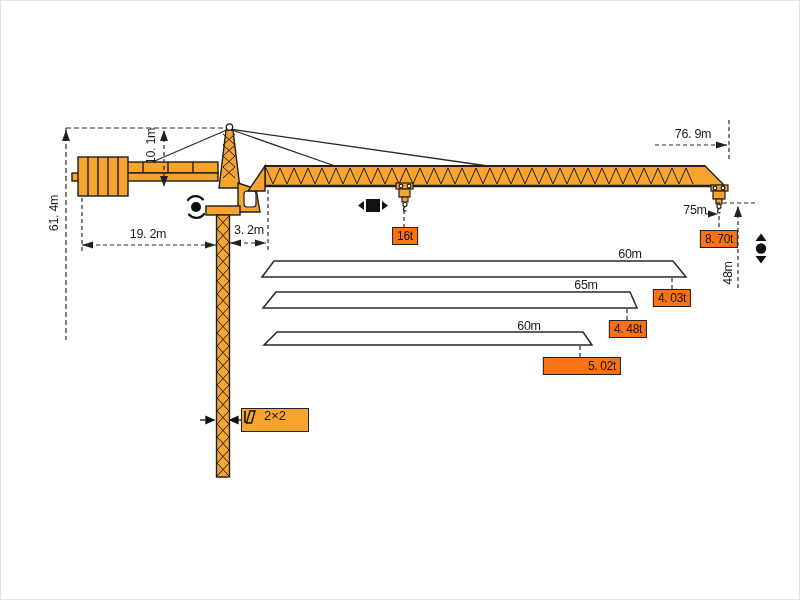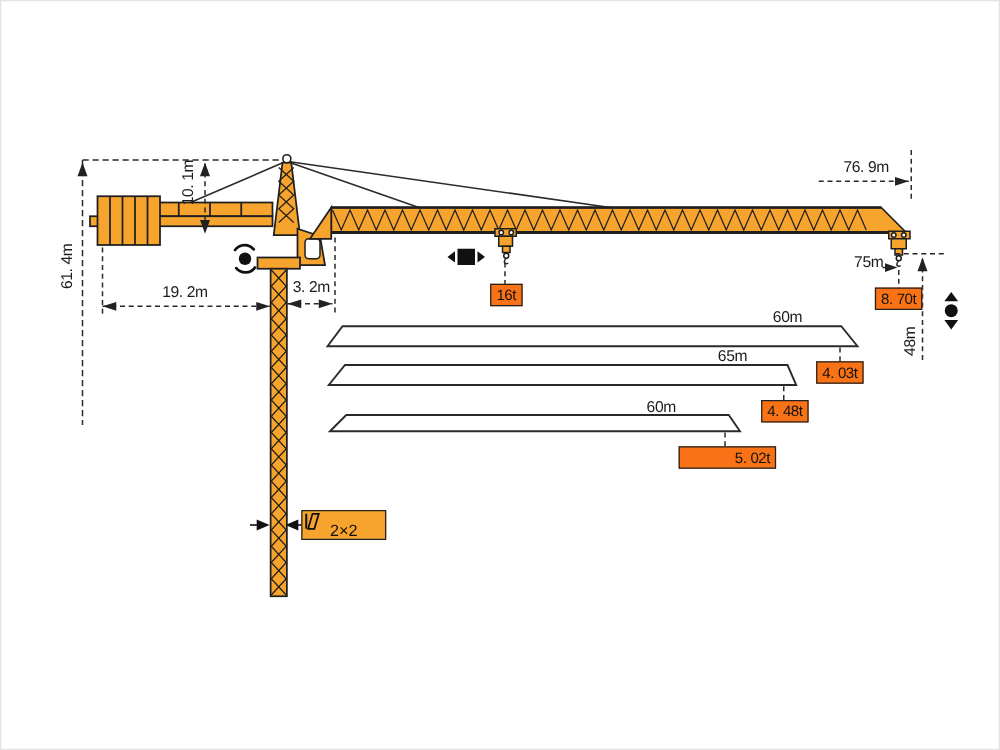--- a/index.html
+++ b/index.html
@@ -17,21 +17,21 @@
     position:absolute;font-size:12.5px;letter-spacing:-0.3px;color:#1c1c1c;
     transform:translate(-50%,-50%) rotate(-90deg);white-space:nowrap;line-height:1;
   }
   .boxlbl{
     position:absolute;font-size:12px;letter-spacing:-0.3px;color:#111;
     transform:translate(-50%,-50%);white-space:nowrap;line-height:1;
     background:#f97316;border:1.5px solid #222;padding:2px 4px;
   }
   .sectionbox{
     position:absolute;left:241px;top:408px;width:66px;height:22px;
-    background:#F6A42D;border:1.6px solid #222;display:flex;align-items:flex-end;
+    background:#F6A42D;border:1.6px solid #222;display:flex;align-items:flex-start;
     justify-content:center;gap:6px;font-size:13px;color:#111;
   }
   .sectionbox .txt{line-height:1;}
 </style>
 </head>
 <body>
 
 <div class="canvas">
 
   <svg width="800" height="600" viewBox="0 0 800 600">

